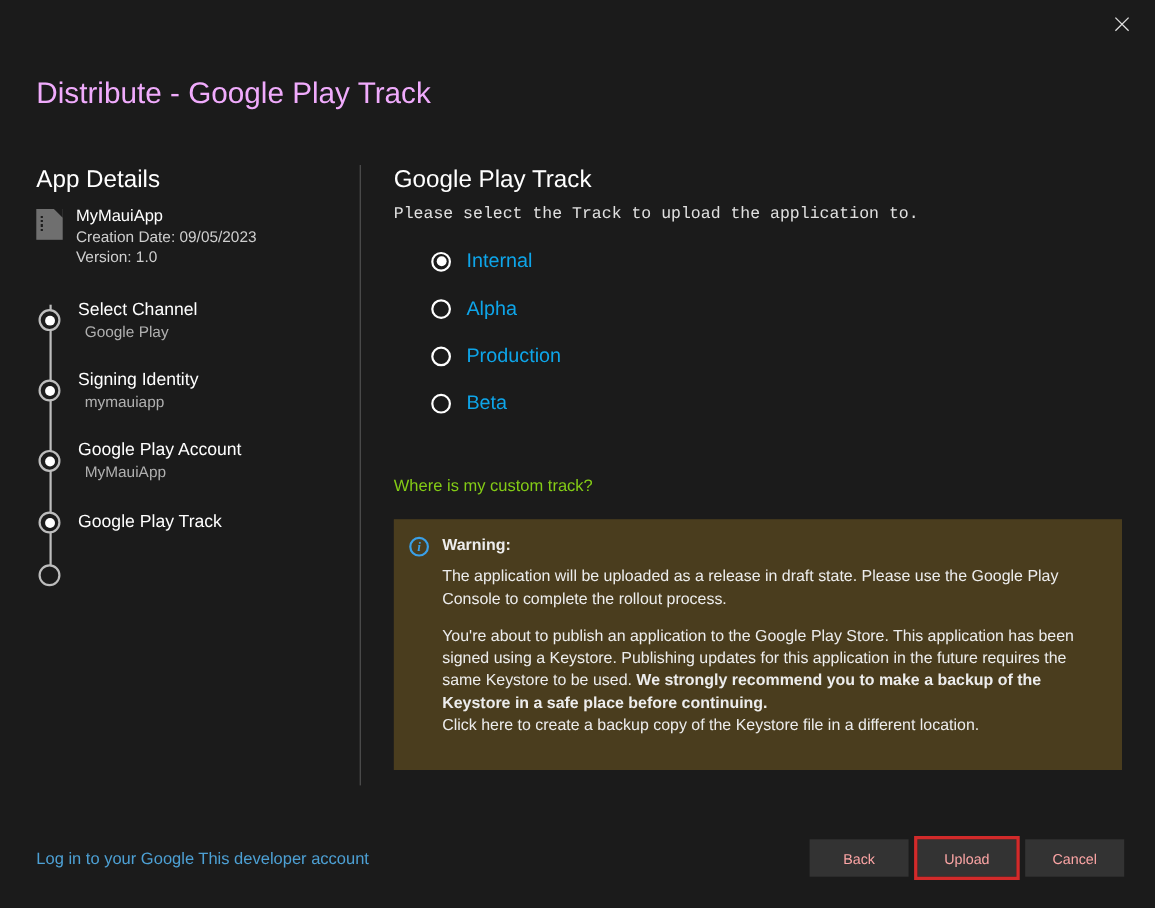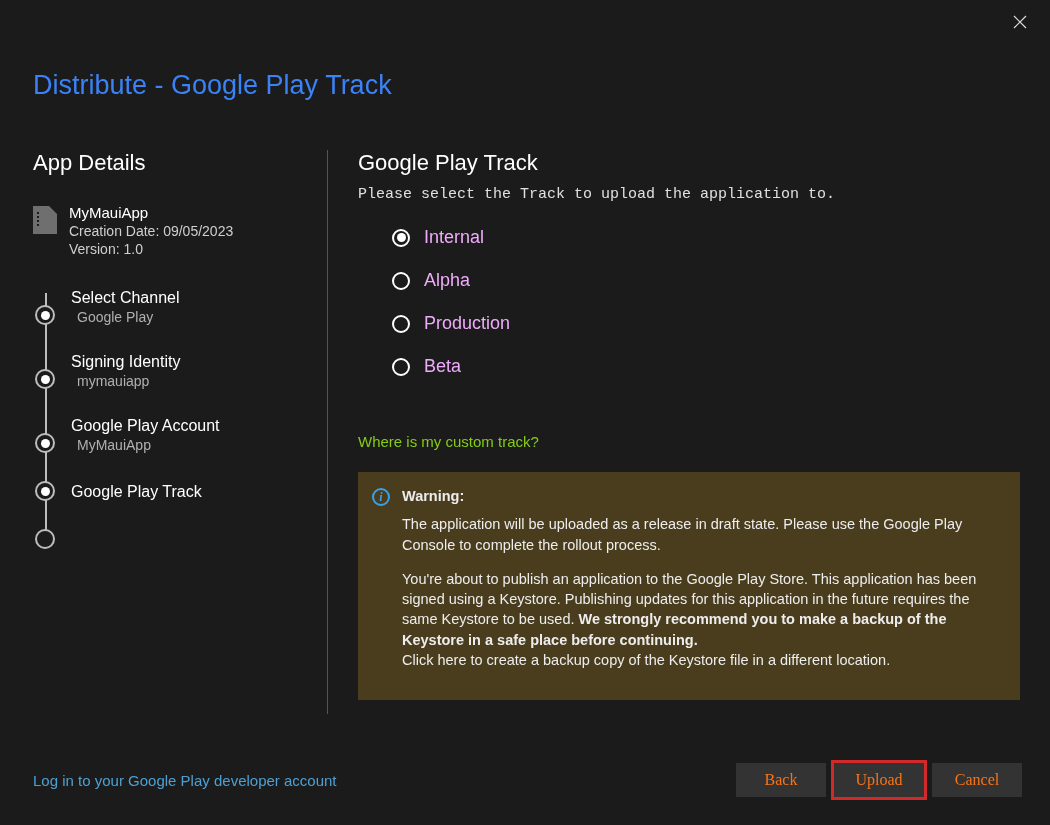--- a/index.html
+++ b/index.html
@@ -29,41 +29,41 @@
     cursor: pointer;
     color: #dcdcdc;
   }
   .close-btn svg { width: 14px; height: 14px; }
   .title {
     position: absolute;
     top: 70px;
     left: 33px;
     font-size: 27px;
     font-weight: 400;
-    color: #3b82f6;
+    color: #f0abfc;
   }
   .content {
     position: absolute;
     top: 150px;
     left: 0;
     width: 100%;
     height: 564px;
     display: flex;
   }
   .left-panel {
     width: 328px;
     padding-left: 33px;
     padding-right: 20px;
     border-right: 1px solid #555;
   }
   .left-heading {
     font-size: 22px;
     font-weight: 400;
     color: #fff;
-    margin-bottom: 28px;
+    margin-bottom: 12px;
   }
   .app-block {
     display: flex;
     gap: 12px;
     margin-bottom: 24px;
   }
   .pkg-icon {
     width: 24px;
     height: 28px;
     background: #6f6f6f;
@@ -96,21 +96,21 @@
     position: absolute;
     left: 12px;
     top: 14px;
     width: 2px;
     background: #bdbdbd;
   }
   .step {
     display: flex;
     gap: 16px;
     padding: 8px 0 20px 0;
-    align-items: flex-end;
+    align-items: center;
     position: relative;
   }
   .step-dot {
     width: 20px; height: 20px;
     border: 2.5px solid #bdbdbd;
     border-radius: 50%;
     background: #1b1b1b;
     display: flex; align-items: center; justify-content: center;
     z-index: 1;
     flex-shrink: 0;
@@ -163,21 +163,21 @@
     border-radius: 50%;
     display: flex; align-items: center; justify-content: center;
     flex-shrink: 0;
   }
   .radio-outer.selected::after {
     content: "";
     width: 9px; height: 9px;
     background: #fff;
     border-radius: 50%;
   }
-  .radio-label { font-size: 18px; color: #f0abfc; }
+  .radio-label { font-size: 18px; color: #0ea5e9; }
   .link-custom {
     margin-top: 56px;
     font-size: 15px;
     color: #84cc16;
     cursor: pointer;
     width: fit-content;
   }
   .warning-box {
     margin-top: 22px;
     background: #4a3d1e;
@@ -220,27 +220,26 @@
   .footer-link {
     font-size: 15px;
     color: #4da0d4;
     cursor: pointer;
   }
   .footer-buttons { display: flex; gap: 8px; }
   .btn {
     min-width: 90px;
     height: 34px;
     background: #333333;
-    color: #f97316;
+    color: #fca5a5;
     border: none;
-    font-size: 16px;
+    font-size: 13px;
     cursor: pointer;
     display: flex; align-items: center; justify-content: center;
     padding: 0 18px;
-    font-family: Liberation Serif, serif;
   }
   .btn-highlight {
     outline: 3px solid #d22a2a;
     outline-offset: 0;
   }
 </style>
 </head>
 <body>
 
 <div class="window">
@@ -340,21 +339,21 @@
             <br>
             <span>Click here to create a backup copy of the Keystore file in a different location.</span>
           </div>
         </div>
       </div>
     </div>
 
   </div>
 
   <div class="footer">
-    <div class="footer-link">Log in to your Google Play developer account</div>
+    <div class="footer-link">Log in to your Google This developer account</div>
     <div class="footer-buttons">
       <button class="btn">Back</button>
       <button class="btn btn-highlight">Upload</button>
       <button class="btn">Cancel</button>
     </div>
   </div>
 
 </div>
 
 </body></html>

